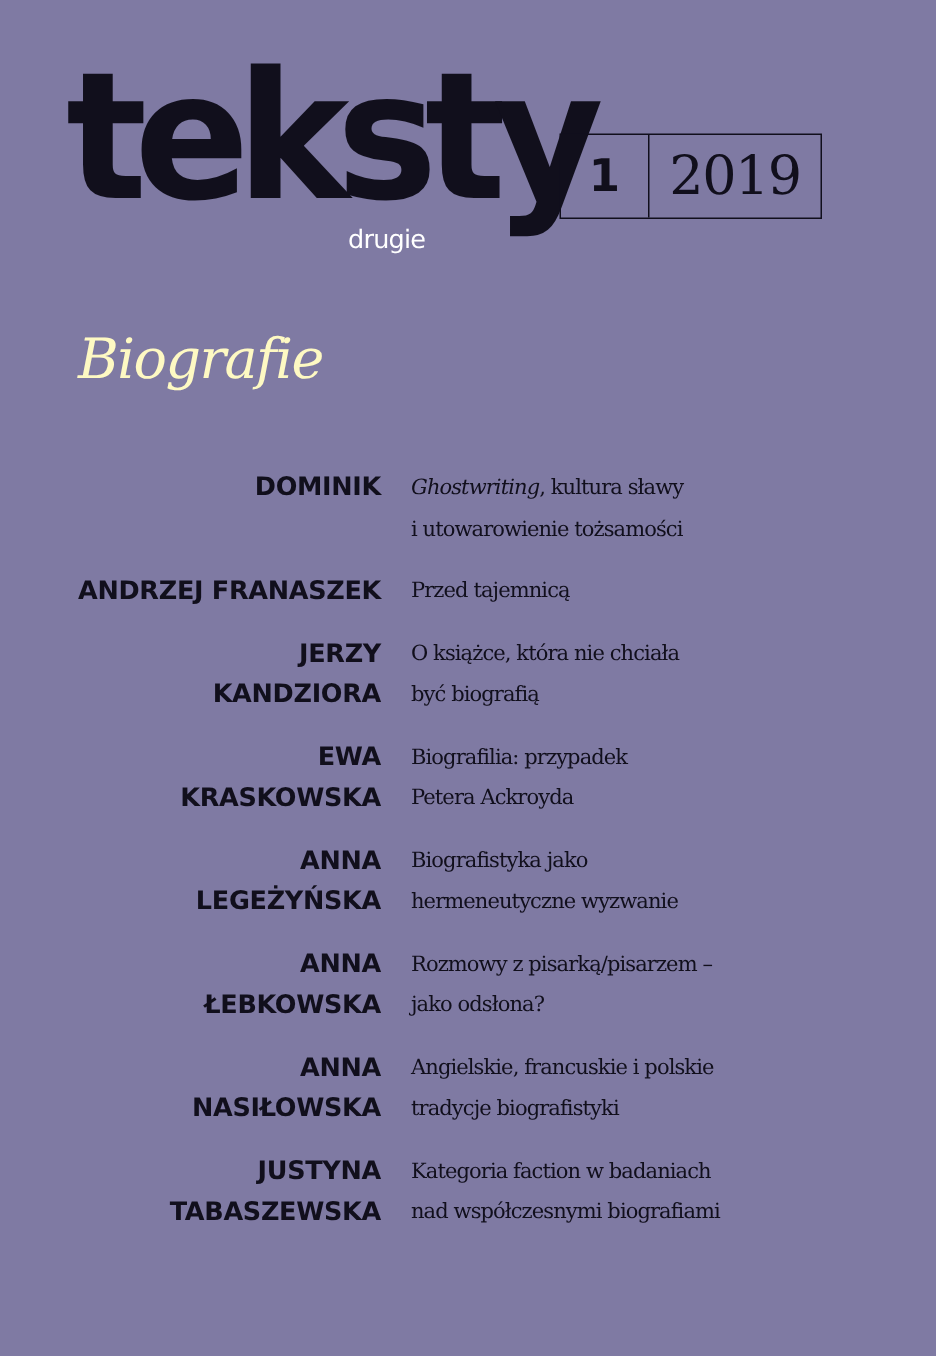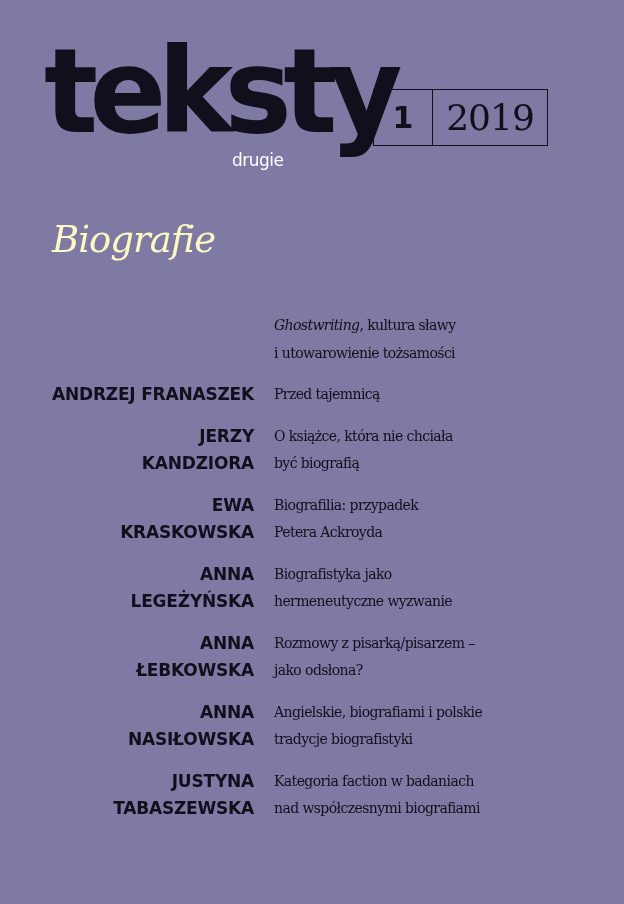--- a/index.html
+++ b/index.html
@@ -83,20 +83,21 @@
   <div class="issue-box">
     <div class="issue-num">1</div>
     <div class="issue-year">2019</div>
   </div>
 
   <div class="theme-title">Biografie</div>
 
   <div class="toc">
     <div class="entry">
       <div class="authors">
+        <div class="line">DOMINIK</div>
       </div>
       <div class="titles">
         <div class="line"><span class="it">Ghostwriting</span><span>, kultura sławy</span></div>
         <div class="line">i utowarowienie tożsamości</div>
       </div>
     </div>
 
     <div class="entry">
       <div class="authors">
         <div class="line">ANDRZEJ FRANASZEK</div>
@@ -149,21 +150,21 @@
         <div class="line">jako odsłona?</div>
       </div>
     </div>
 
     <div class="entry">
       <div class="authors">
         <div class="line">ANNA</div>
         <div class="line">NASIŁOWSKA</div>
       </div>
       <div class="titles">
-        <div class="line">Angielskie, biografiami i polskie</div>
+        <div class="line">Angielskie, francuskie i polskie</div>
         <div class="line">tradycje biografistyki</div>
       </div>
     </div>
 
     <div class="entry">
       <div class="authors">
         <div class="line">JUSTYNA</div>
         <div class="line">TABASZEWSKA</div>
       </div>
       <div class="titles">

